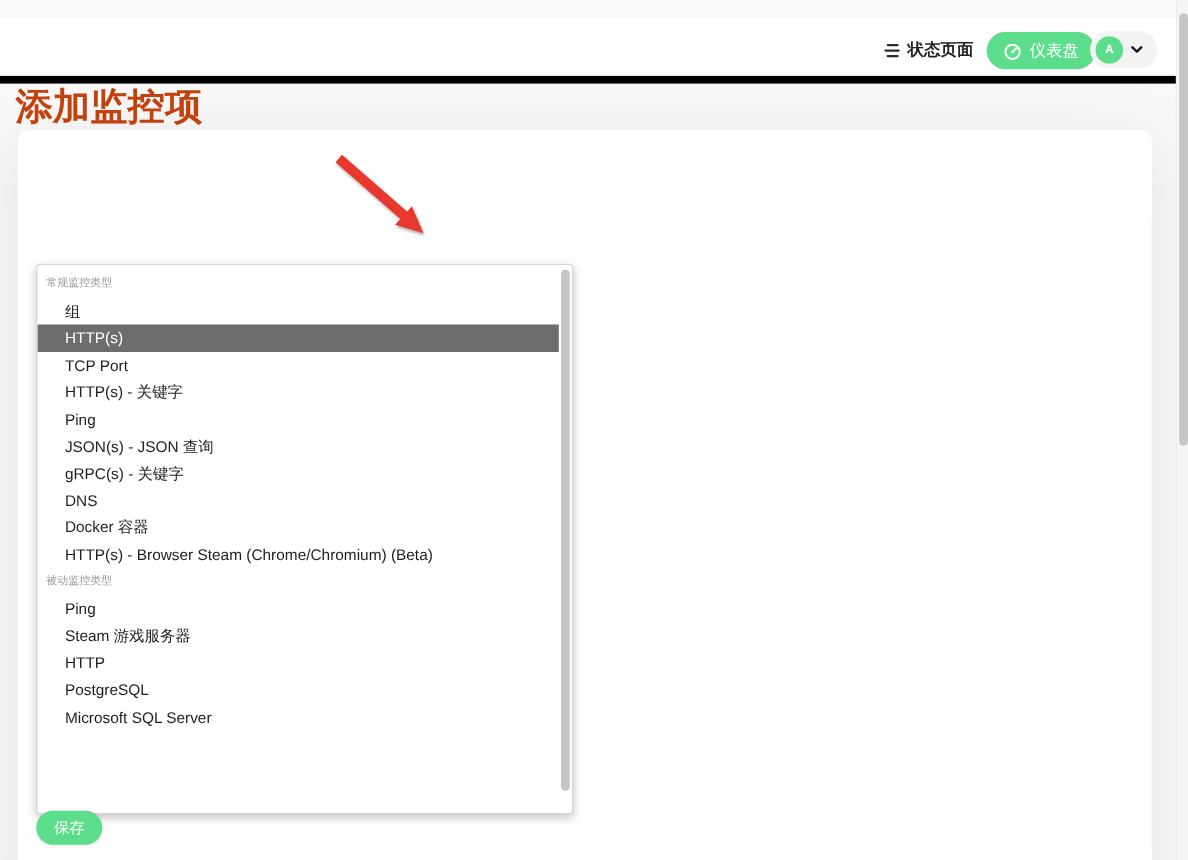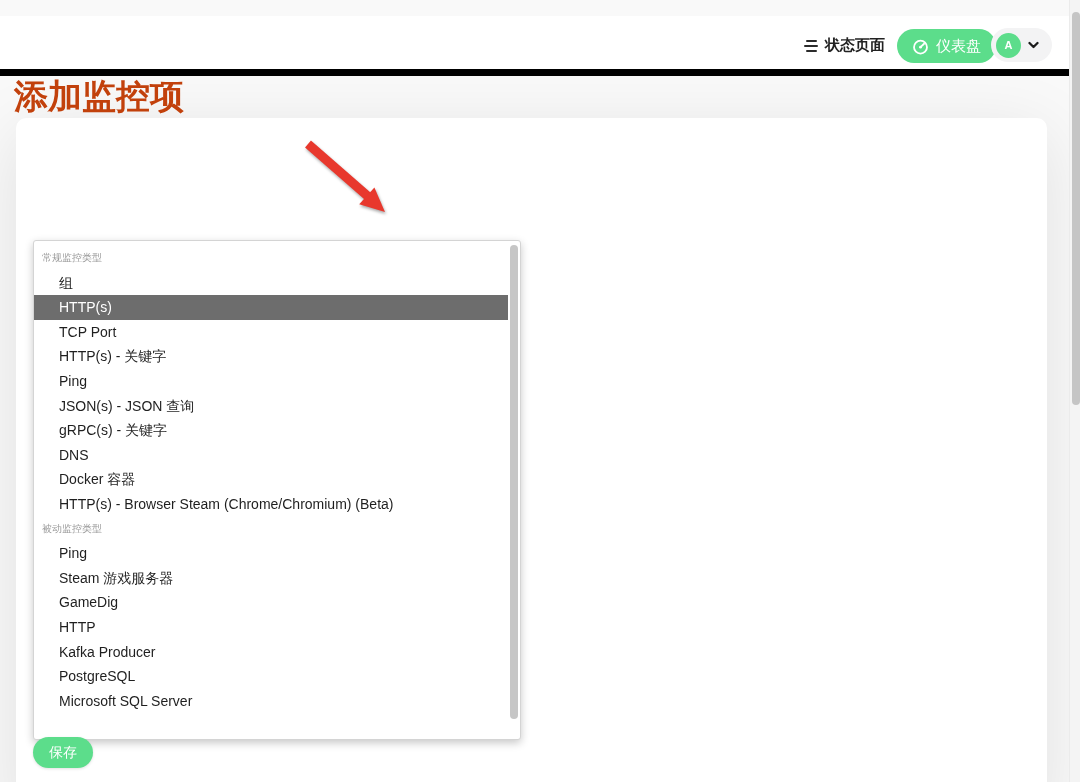--- a/index.html
+++ b/index.html
@@ -140,23 +140,21 @@
         <div class="opt">HTTP(s) - 关键字</div>
         <div class="opt">Ping</div>
         <div class="opt">JSON(s) - JSON 查询</div>
         <div class="opt">gRPC(s) - 关键字</div>
         <div class="opt">DNS</div>
         <div class="opt">Docker 容器</div>
         <div class="opt">HTTP(s) - Browser Steam (Chrome/Chromium) (Beta)</div>
         <div class="opt-group">被动监控类型</div>
         <div class="opt">Ping</div>
         <div class="opt">Steam 游戏服务器</div>
-        <div class="opt">GameDig</div>
         <div class="opt">HTTP</div>
-        <div class="opt">Kafka Producer</div>
         <div class="opt">PostgreSQL</div>
         <div class="opt">Microsoft SQL Server</div>
       </div>
     <div class="dd-scrollbar">
       <div class="dd-thumb"></div>
     </div>
   </div>
 
   <button class="pill-btn save-btn">保存</button>
 

